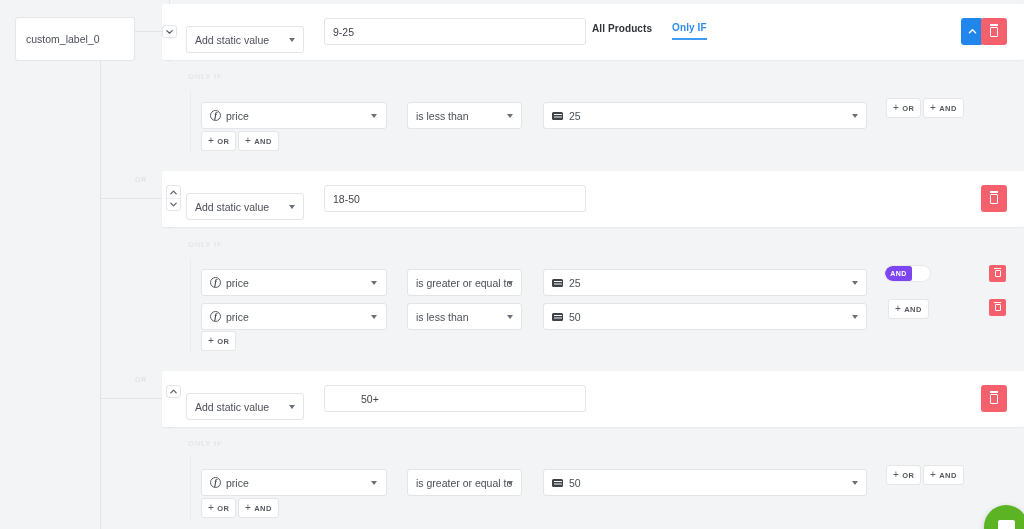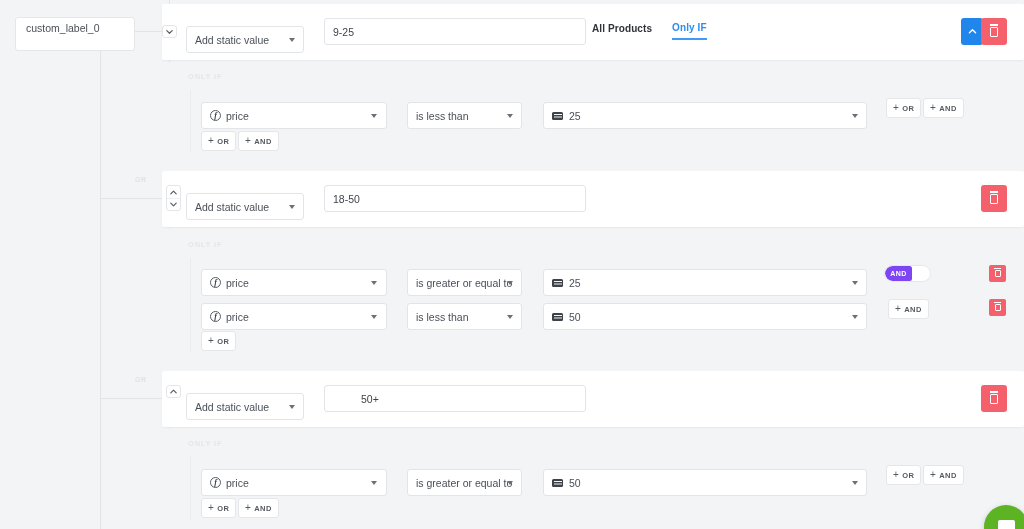--- a/index.html
+++ b/index.html
@@ -160,23 +160,23 @@
     position: relative;
   }
   .trash-glyph::before {
     content: ""; position: absolute; left: -1.4px; right: -1.4px; top: -3.2px;
     height: 1.4px; background: #ffffff;
   }
   .btn-trash.sm .trash-glyph { width: 6px; height: 7px; border-width: 1.2px; }
 
   
   .label-box {
-    position: absolute; height: 34px;
+    position: absolute; height: 44px;
     background: #ffffff; border: 1px solid #e4e6ea; border-radius: 3px;
-    display: flex; padding: 4px 10px;
+    display: flex; align-items: center; padding: 12px 10px;
     font-size: 10.5px; color: #4a4f57;
   }
 
   
   .chat-fab {
     position: absolute; width: 44px; height: 44px; border-radius: 50%;
     background: #5cb324; display: flex; align-items: center; justify-content: center;
     cursor: pointer; box-shadow: 0 2px 6px rgba(0,0,0,.18);
   }
   .chat-fab .bubble {

